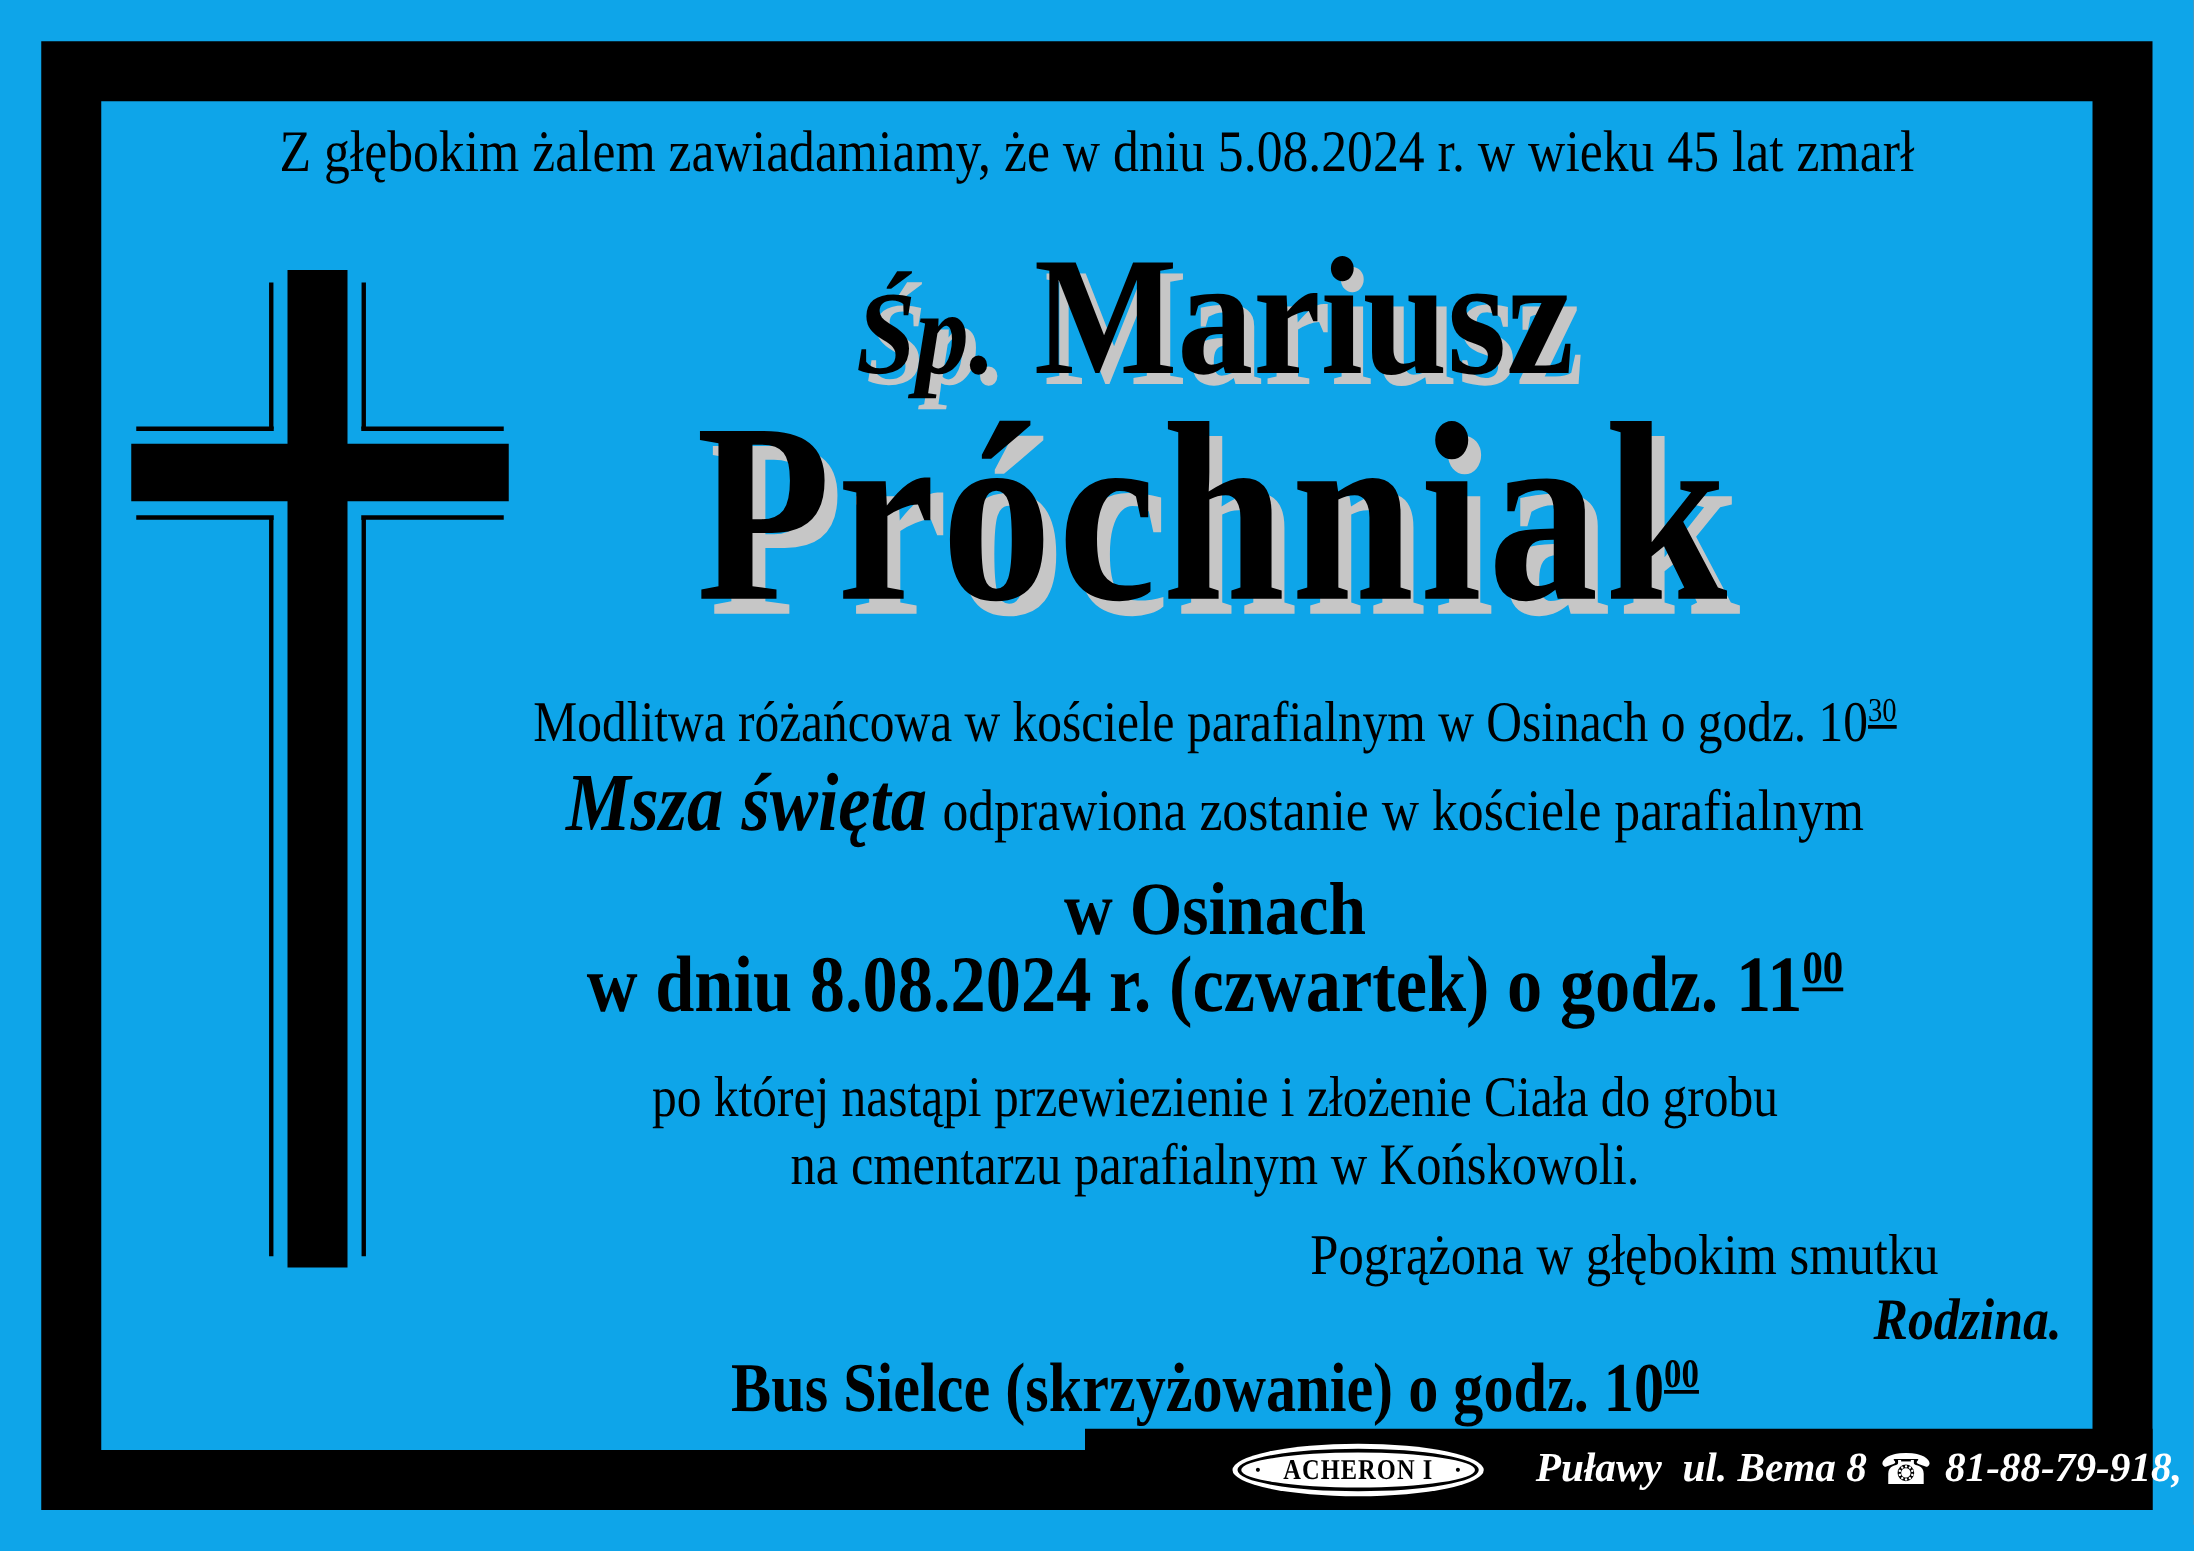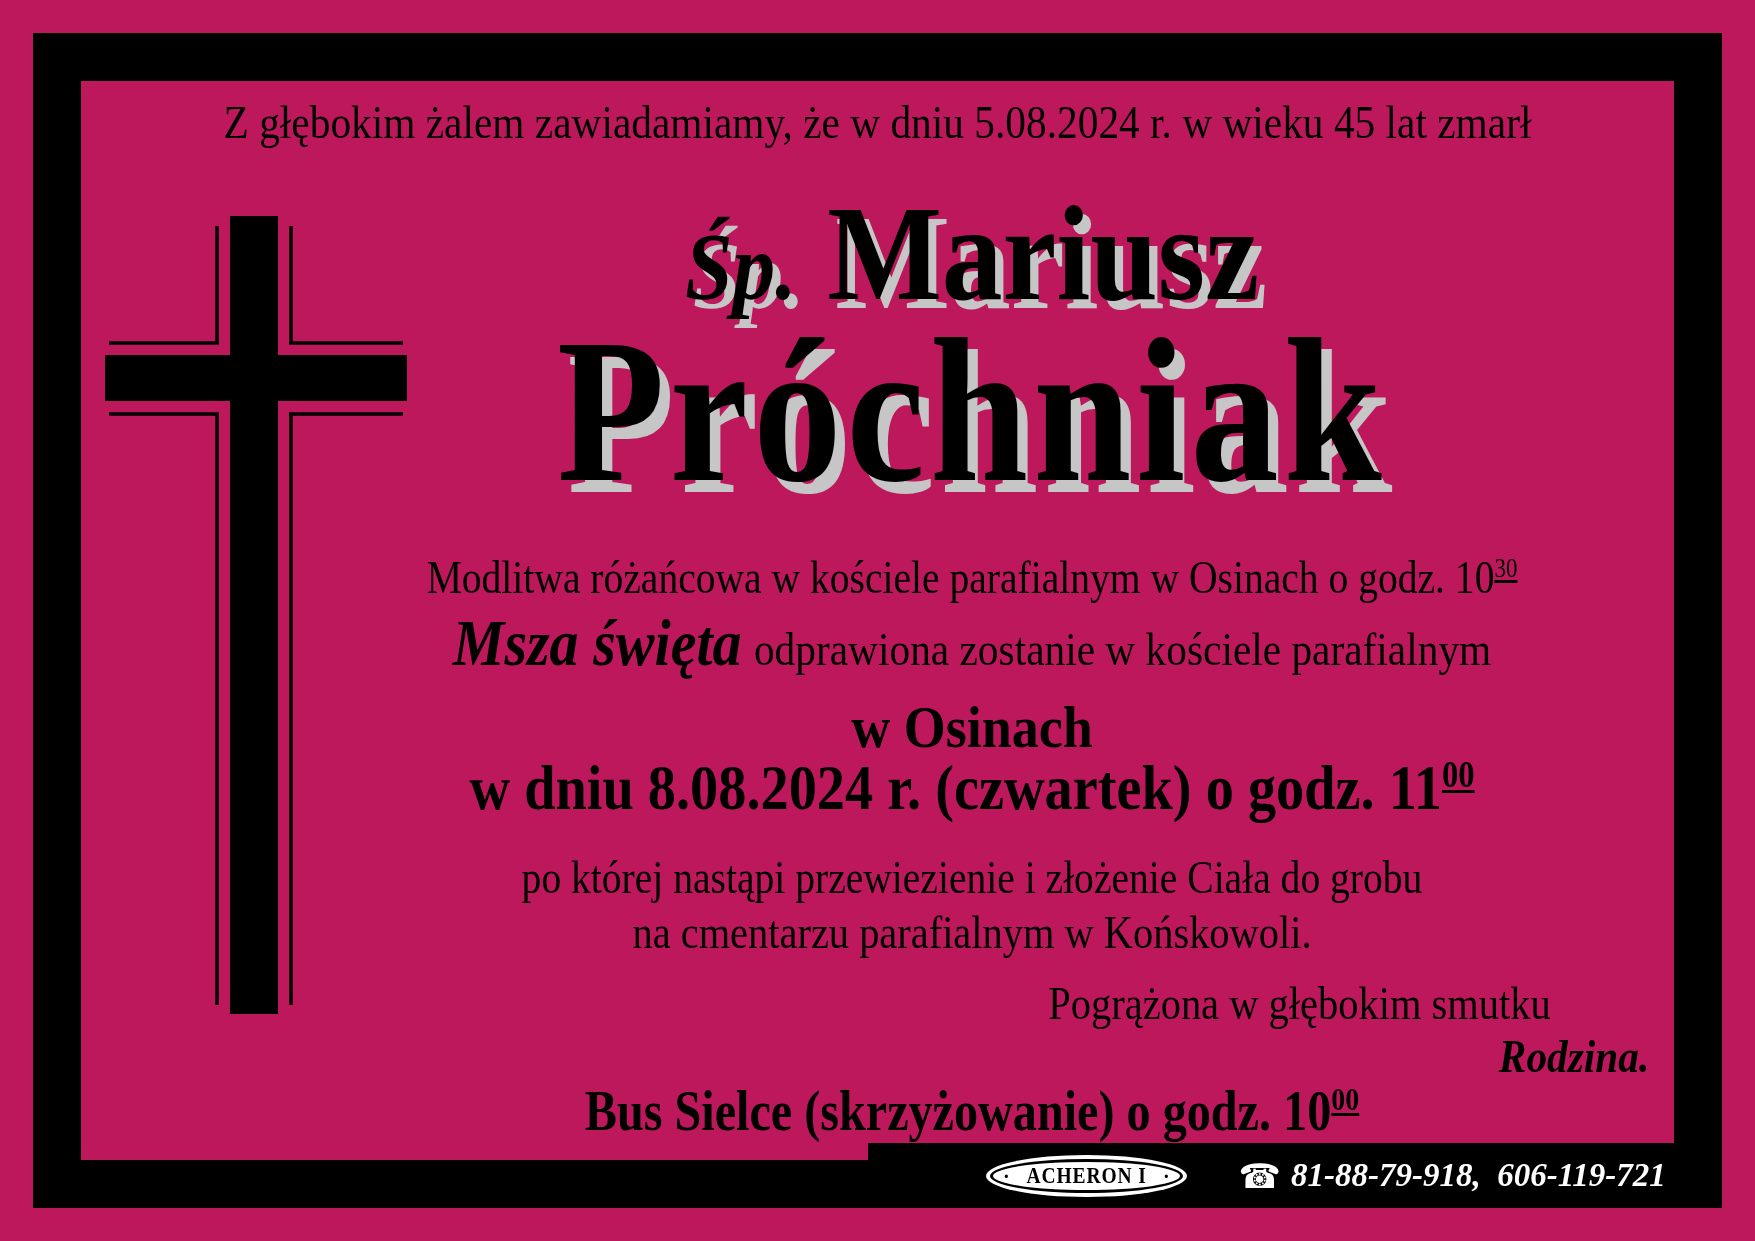--- a/index.html
+++ b/index.html
@@ -1,17 +1,17 @@
 <!DOCTYPE html>
 <html lang="pl"><head>
 <meta charset="utf-8">
 <style>
   html,body { margin:0; padding:0; background:#888; }
   .page {
-    position:relative; width:1755px; height:1241px; background:#be185d;
+    position:relative; width:1755px; height:1241px; background:#0ea5e9;
     font-family:"Liberation Serif","DejaVu Serif",serif; color:#000;
     overflow:hidden; margin:0 auto;
   }
   .frame {
     position:absolute; left:33px; top:33px; right:33px; bottom:33px;
     border:48px solid #000; pointer-events:none;
   }
   .line {
     position:absolute; white-space:nowrap; line-height:1.12;
   }
@@ -145,18 +145,19 @@
 
   <div class="footer-bar">
     <div class="logo">
       <div class="logo-inner">
         <span class="logo-dot">·</span>
         <span class="logo-text">ACHERON I</span>
         <span class="logo-dot">·</span>
       </div>
     </div>
     <div class="footer-text">
+      <span>Puławy  ul. Bema 8</span>
       <span class="phone-icon">☎</span>
       <span>81-88-79-918,  606-119-721</span>
     </div>
   </div>
 
 </div>
 
 </body></html>

